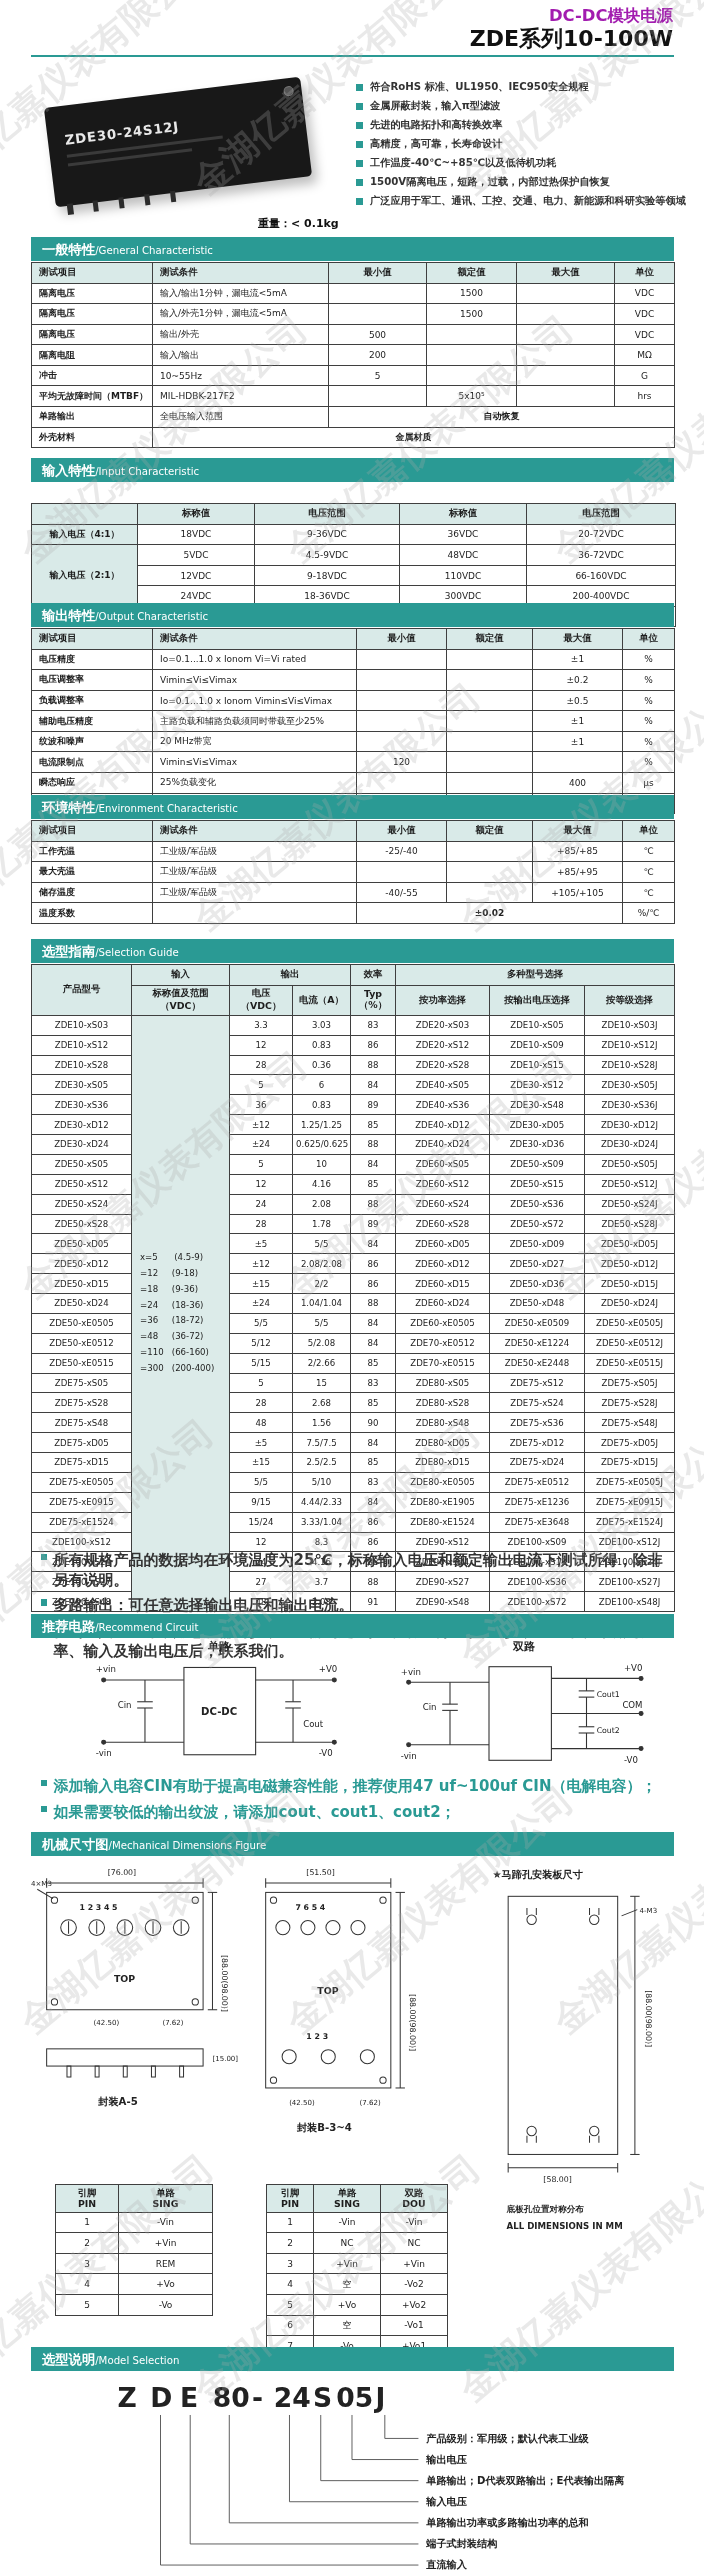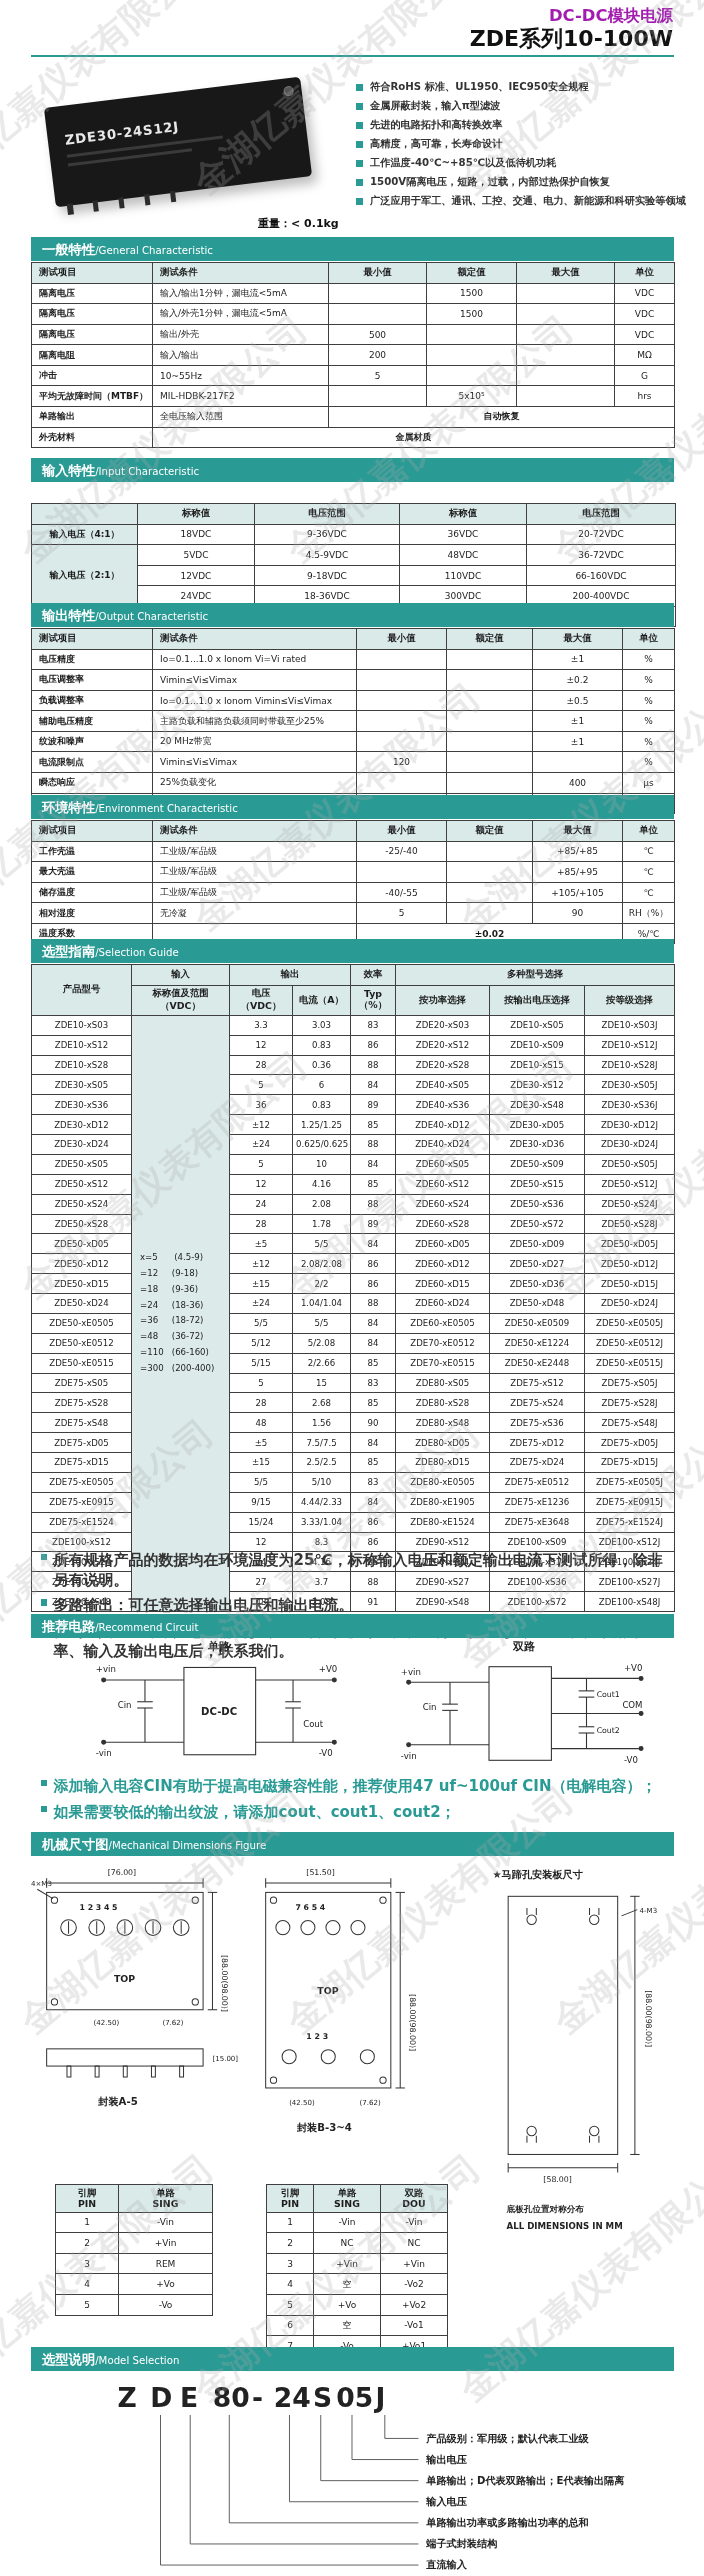--- a/index.html
+++ b/index.html
@@ -388,28 +388,20 @@
         </tr>
         <tr>
           <td>储存温度</td>
           <td>工业级/军品级</td>
           <td>-40/-55</td>
           <td></td>
           <td>+105/+105</td>
           <td>℃</td>
         </tr>
         <tr>
-          <td>相对湿度</td>
-          <td>无冷凝</td>
-          <td>5</td>
-          <td></td>
-          <td>90</td>
-          <td>RH（%）</td>
-        </tr>
-        <tr>
           <td>温度系数</td>
           <td></td>
           <td colspan="3" class="merged">±0.02</td>
           <td>%/℃</td>
         </tr>
       </tbody>
   </table>
 
   <div class="bar" style="top:939px">
     <span class="zh">选型指南</span>

